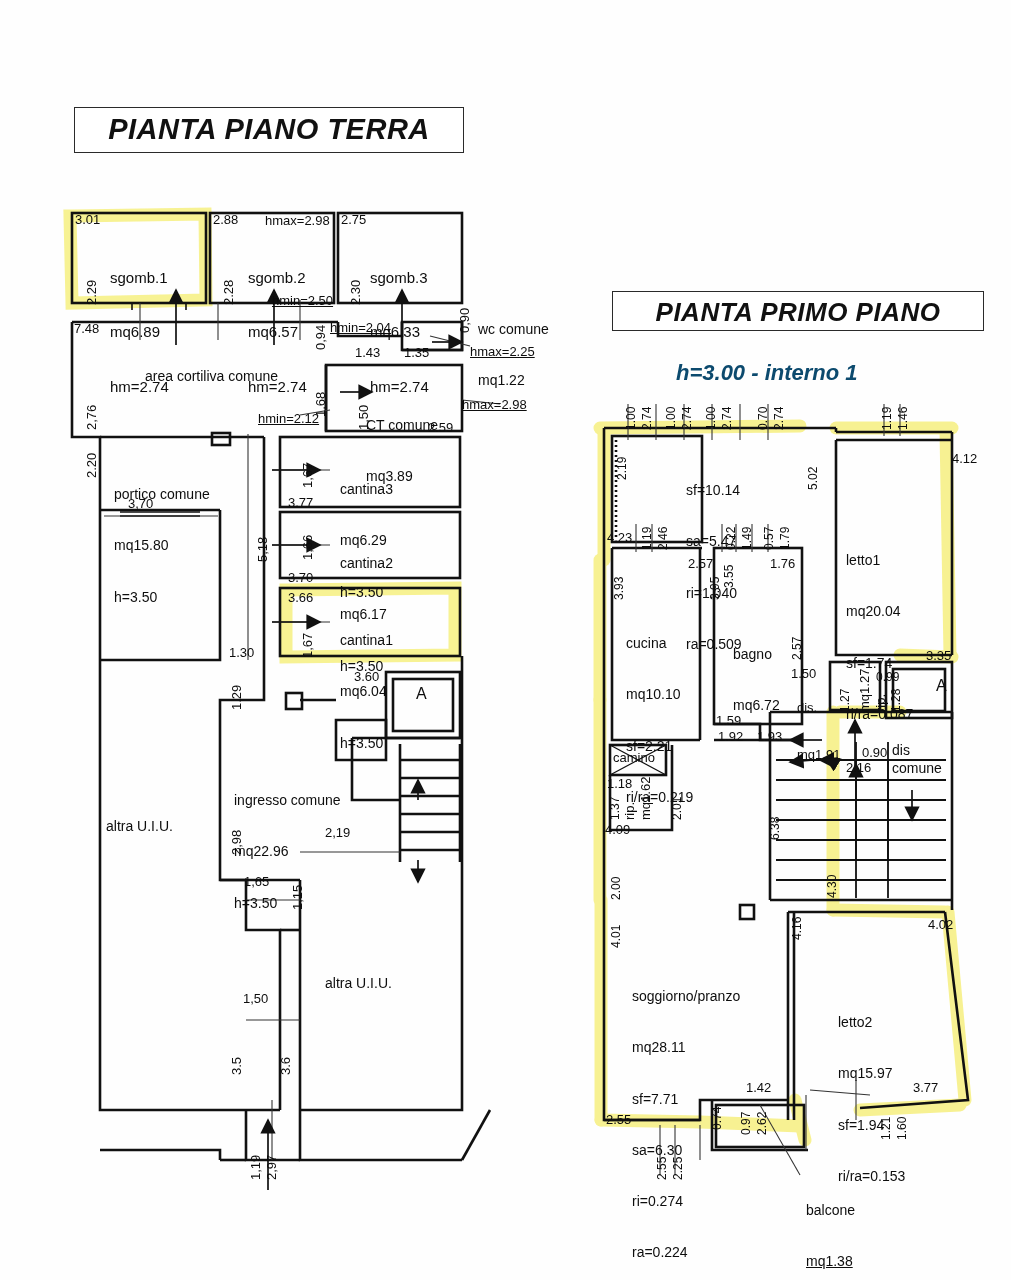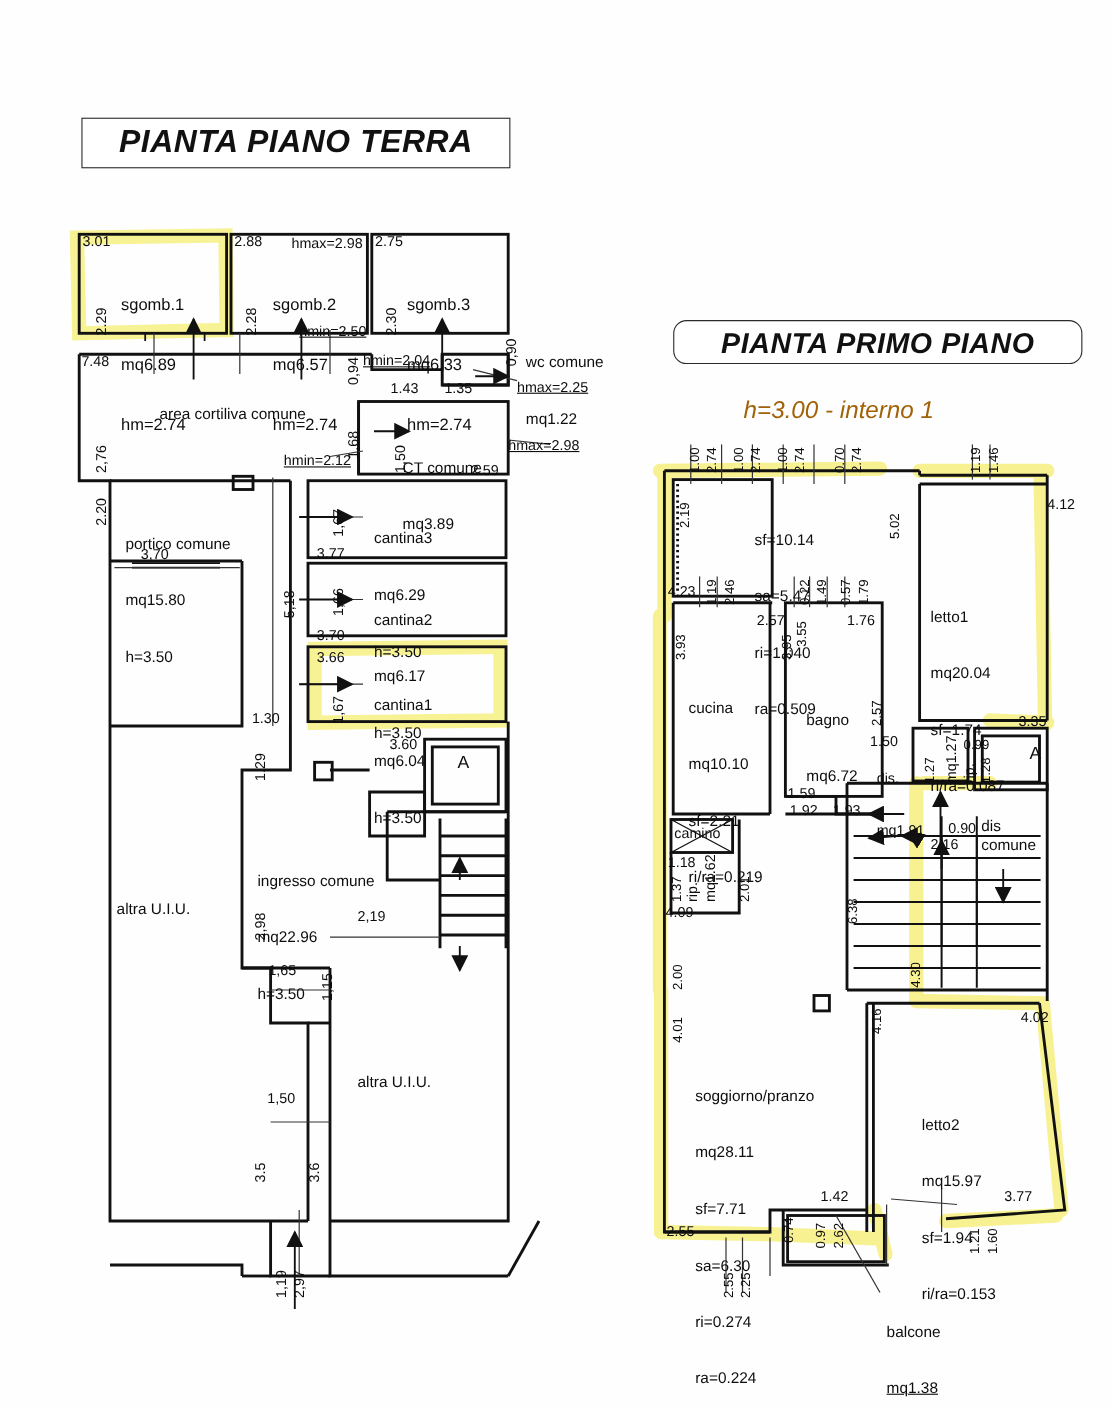--- a/index.html
+++ b/index.html
@@ -9,22 +9,22 @@
 
   
   .plaque{position:absolute;box-sizing:border-box;background:#fff;
           border:1px solid #2a2a2a;}
   .plaque .shadow{position:absolute;left:6px;top:6px;right:-6px;bottom:-6px;
           background:repeating-linear-gradient(45deg,#8a8a8a 0 1px,#d8d8d8 1px 3px);
           z-index:-1;border:1px solid #3a3a3a;}
   .plaque .txt{font-style:italic;font-weight:bold;letter-spacing:.5px;
           white-space:nowrap;text-align:center;color:#111;}
 
-  .subtitle{position:absolute;font-style:italic;font-weight:normal;
-            white-space:nowrap;color:#a16207;}
+  .subtitle{position:absolute;font-style:italic;font-weight:bold;
+            white-space:nowrap;color:#0c4a6e;}
 
   
   .lbl{position:absolute;white-space:pre;line-height:1.22;color:#0d0d0d;}
   .vlbl{position:absolute;white-space:nowrap;color:#0d0d0d;
         transform-origin:0 0;transform:rotate(-90deg);}
   .u{text-decoration:underline;}
   svg.draw{position:absolute;left:0;top:0;width:1011px;height:1280px;
            pointer-events:none;overflow:visible;}
   .hlsvg{position:absolute;left:0;top:0;width:1011px;height:1280px;
          pointer-events:none;overflow:visible;}
@@ -58,21 +58,21 @@
       <path d="M700,1122 L800,1126"></path>
       <path d="M795,1100 L805,1140"></path>
     </g>
   </svg>
 
   <div class="plaque" style="left:74px;top:107px;width:390px;height:46px;">
     <div class="shadow"></div>
     <div class="txt" style="font-size:29px;line-height:43px;">PIANTA PIANO TERRA</div>
   </div>
 
-  <div class="plaque" style="left:612px;top:291px;width:372px;height:40px;border-radius:12px;">
+  <div class="plaque" style="left:612px;top:291px;width:372px;height:40px;">
     <div class="shadow"></div>
     <div class="txt" style="font-size:26px;line-height:40px;">PIANTA PRIMO PIANO</div>
   </div>
   <div class="subtitle" style="left:676px;top:360px;font-size:22px;">h=3.00 - interno 1</div>
 
   <svg class="draw">
     <g stroke="#111" fill="none" stroke-width="2.6">
 
       <rect x="72" y="213" width="134" height="90"></rect>
       <rect x="210" y="213" width="124" height="90"></rect>

